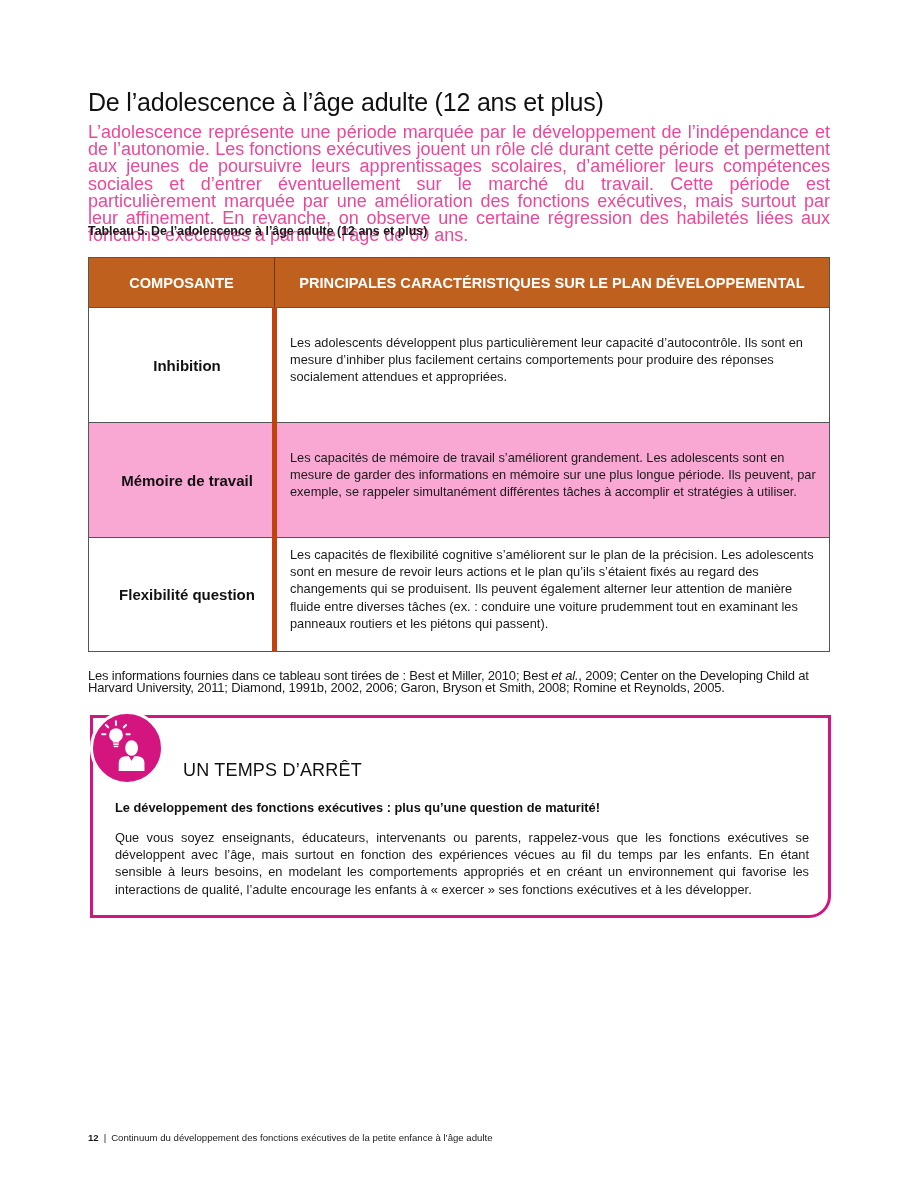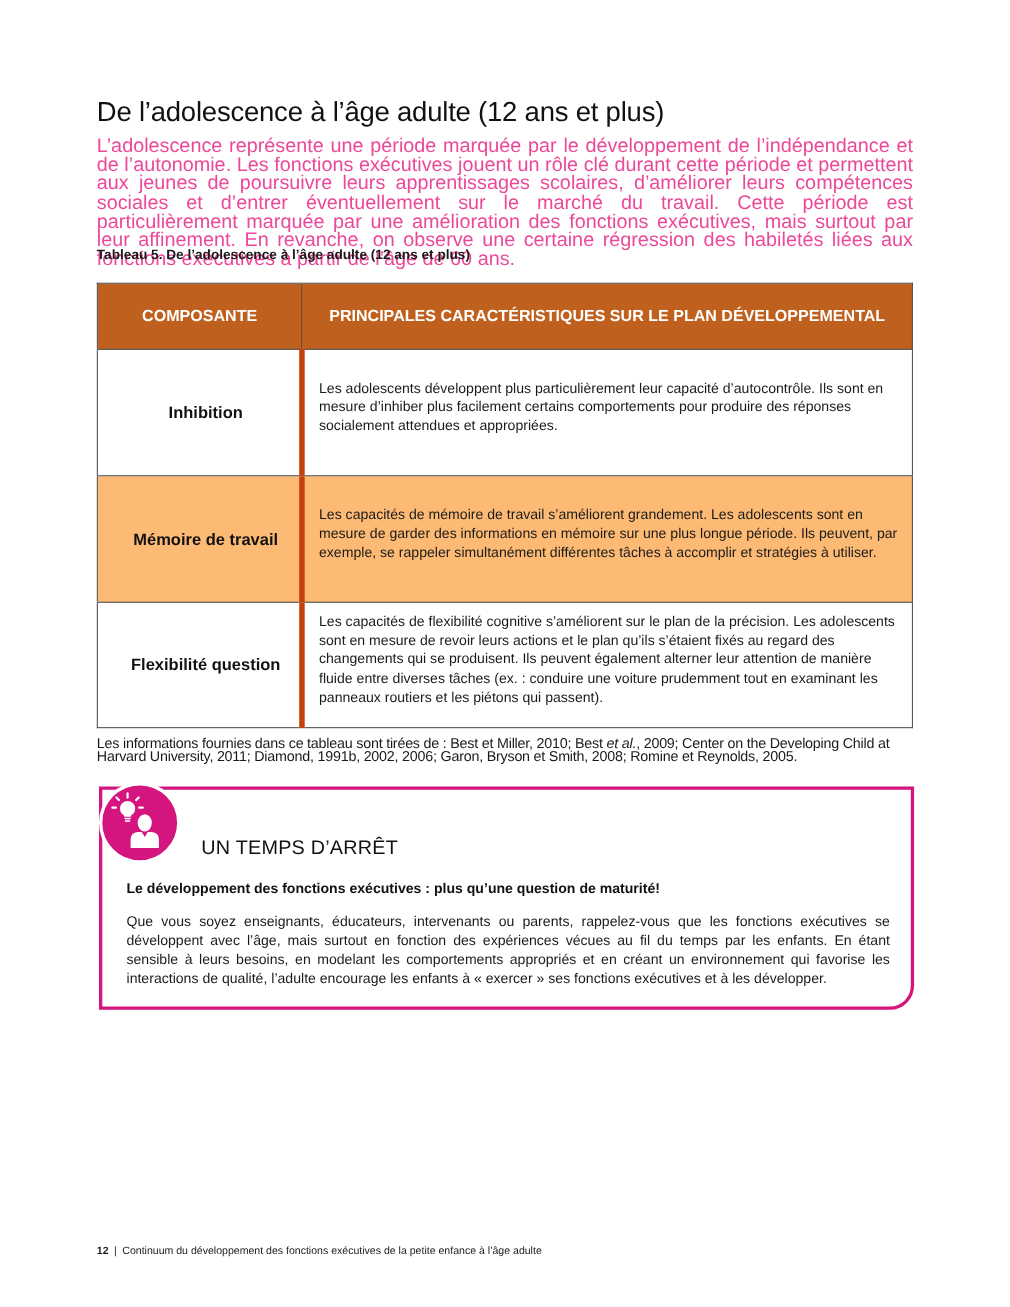--- a/index.html
+++ b/index.html
@@ -18,38 +18,38 @@
     position: absolute; left: 88px; top: 224px;
     font-size: 12.4px; font-weight: bold; color: #1a1a1a;
   }
 
   .dev-table {
     position: absolute; left: 88px; top: 257px; width: 742px;
     border-collapse: collapse; border: 1px solid #555;
   }
   .dev-table th {
     background: #c0601e; color: #ffffff; font-weight: bold;
-    font-size: 14.6px; height: 60px; text-align: center; vertical-align: middle;
+    font-size: 14.6px; height: 50px; text-align: center; vertical-align: middle;
     border-right: 1px solid #6b3a1a;
     padding: 0 8px;
   }
   .dev-table th:last-child { border-right: none; }
   .dev-table td {
     border-top: 1px solid #555; vertical-align: middle;
   }
   .dev-table td.comp {
     width: 186px; border-right: 5px solid #c2410c;
     font-size: 15px; font-weight: bold; color: #111; padding-left: 13px; text-align: center;
   }
   .dev-table td.desc {
     font-size: 12.8px; line-height: 17.3px; color: #1a1a1a;
     padding: 0 12px 11px 13px;
   }
   .dev-table tr.r1 td { height: 115px; }
-  .dev-table tr.r2 td { height: 115px; background: #fdba74; }
+  .dev-table tr.r2 td { height: 115px; background: #f9a8d4; }
   .dev-table tr.r3 td { height: 114px; }
 
   .sources {
     position: absolute; left: 88px; top: 670px; width: 742px;
     font-size: 13px; line-height: 12.4px; color: #1a1a1a; letter-spacing: -0.2px;
   }
 
   .callout {
     position: absolute; left: 90px; top: 715px; width: 741px; height: 203px;
     border: 3px solid #d4147f; border-radius: 0 0 22px 0; background: #ffffff;

